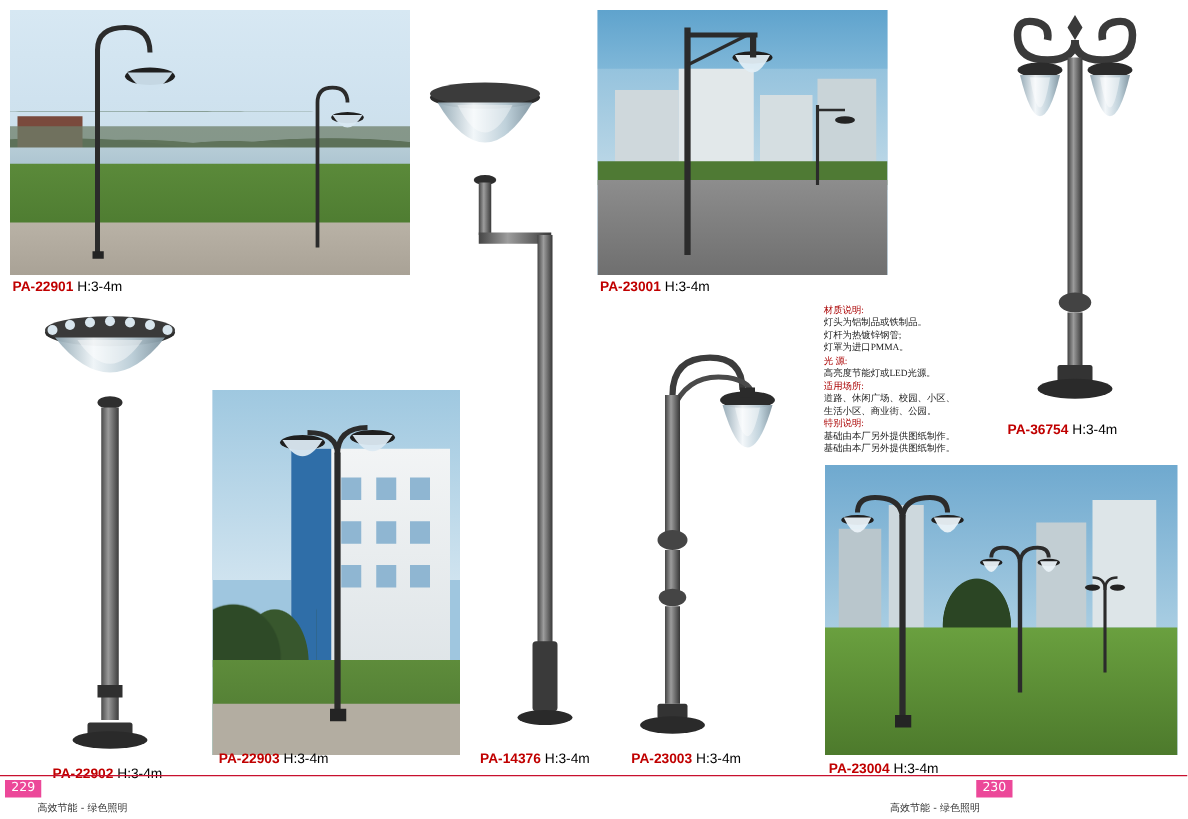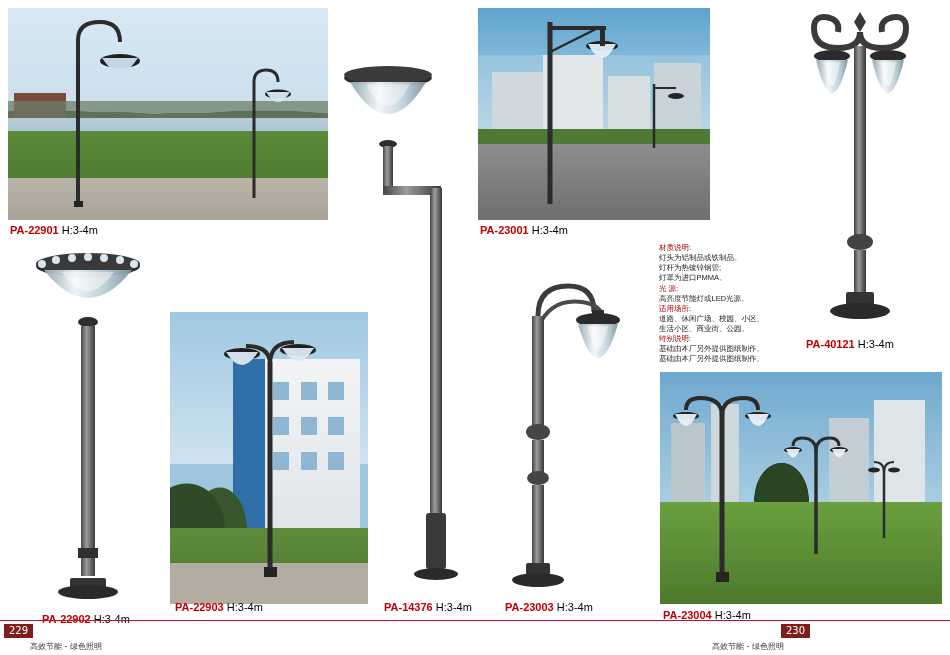--- a/index.html
+++ b/index.html
@@ -116,35 +116,35 @@
 
   
   .spec {
     position: absolute;
     left: 659px;
     top: 243px;
     width: 112px;
     font-size: 7.5px;
     line-height: 1.35;
     color: #1a1a1a;
-    font-family: Liberation Sans, sans-serif;
+    font-family: Liberation Serif, serif;
   }
   .spec .hd { color: #a00; }
 
   
   .footer-line {
     position: absolute;
     left: 0; top: 620px;
     width: 950px; height: 1px;
     background: #c8102e;
   }
   .pgnum {
     position: absolute;
     top: 624px;
-    background: #7f1d1d;
+    background: #ec4899;
     color: #fff;
     font-size: 10px;
     padding: 1px 5px 2px 5px;
     font-family: "DejaVu Sans", sans-serif;
   }
   .pgnum.left { left: 4px; }
   .pgnum.right { right: 4px; }
   .ftxt {
     position: absolute;
     top: 625px;
@@ -399,21 +399,21 @@
     <path d="M94 54 Q110 120 126 54 Z" fill="url(#g23002)" opacity=".95"></path>
     <path d="M102 56 Q110 104 118 56 Z" fill="#ffffff" opacity=".45"></path>
 
     <rect x="76" y="40" width="12" height="190" fill="url(#pole23002)"></rect>
     <ellipse cx="82" cy="236" rx="13" ry="8" fill="#434343"></ellipse>
     <rect x="76" y="244" width="12" height="42" fill="url(#pole23002)"></rect>
     <rect x="68" y="286" width="28" height="14" rx="2" fill="#333"></rect>
     <ellipse cx="82" cy="305" rx="30" ry="8" fill="#2a2a2a"></ellipse>
   </svg>
   <div class="cap" style="left:806px; top:338px;">
-    <span class="code">PA-40121</span>
+    <span class="code">PA-36754</span>
     <span class="h">H:3-4m</span>
   </div>
 
   <div class="photo ph4">
     <div class="sky"></div>
     <div class="bA"></div>
     <div class="bB"></div>
     <div class="bC"></div>
     <div class="bD"></div>
     <div class="tree"></div>

